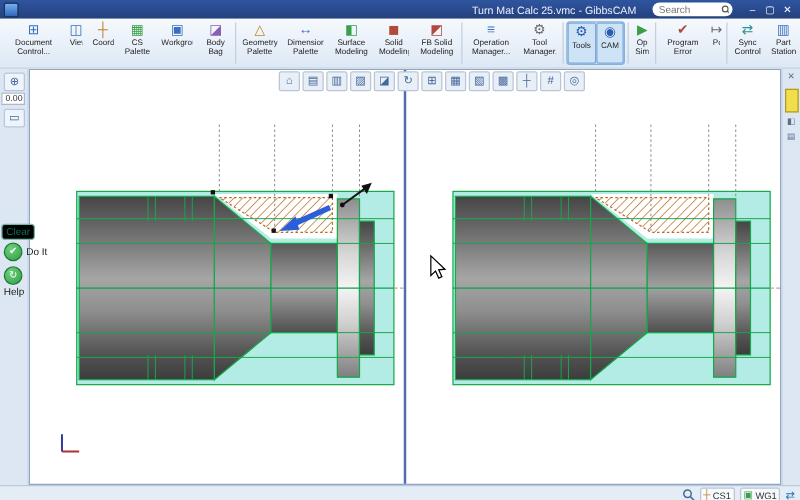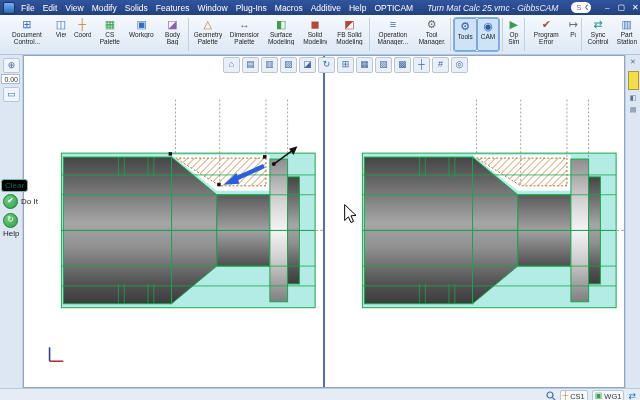--- a/index.html
+++ b/index.html
@@ -6,21 +6,21 @@
   body{width:640px;height:400px;overflow:hidden;position:relative;
        font-family:"Liberation Sans",sans-serif;background:#fff;
        -webkit-font-smoothing:antialiased;}
   
   .titlebar{height:15px;background:linear-gradient(#2f55a0,#24407c);display:flex;
             align-items:center;color:#fff;font-size:8.5px;padding:0 3px;gap:5px;}
   .app-icon{width:10px;height:10px;border-radius:2px;background:linear-gradient(#79b0ef,#2d66b8);
             border:1px solid #16355f;flex:0 0 auto;}
   .menus{display:flex;gap:6px;white-space:nowrap;}
   .menu-item{padding:0 1px;cursor:default;}
-  .tb-title{margin-left:auto;padding:0 8px;white-space:nowrap;color:#eaf1fb;font-style:italic;}
+  .tb-title{margin-left:auto;padding:0 8px;white-space:nowrap;color:#eaf1fb;}
   .search{width:58px;height:11px;background:#fff;border-radius:6px;display:flex;
           align-items:center;padding:0 3px;gap:2px;}
   .search-input{border:0;outline:0;width:100%;font-size:8px;background:transparent;
                 font-family:"Liberation Sans",sans-serif;color:#333;}
   .winbtns{display:flex;margin-left:4px;}
   .wbtn{width:14px;height:12px;text-align:center;font-size:8px;line-height:12px;color:#fff;}
   
   .ribbon{height:37px;background:linear-gradient(#f5f9fd,#dde8f5);
           border-bottom:1px solid #b7c5d8;display:flex;align-items:stretch;
           padding:1px 2px;overflow:hidden;white-space:nowrap;}
@@ -70,34 +70,20 @@
   .chip{display:flex;align-items:center;gap:2px;background:#f6fafd;border:1px solid #b9c6d8;
         border-radius:2px;padding:0 2px;height:11px;font-size:7.5px;color:#333;}
   .chip .ci{font-size:8px;line-height:8px;}
   .sync-glyph{color:#2a6fb8;font-size:9px;line-height:9px;}
 </style>
 </head>
 <body>
 
 <div class="titlebar">
   <div class="app-icon"></div>
-  <div class="menus" id="menus">
-      <span class="menu-item">File</span>
-      <span class="menu-item">Edit</span>
-      <span class="menu-item">View</span>
-      <span class="menu-item">Modify</span>
-      <span class="menu-item">Solids</span>
-      <span class="menu-item">Features</span>
-      <span class="menu-item">Window</span>
-      <span class="menu-item">Plug-Ins</span>
-      <span class="menu-item">Macros</span>
-      <span class="menu-item">Additive</span>
-      <span class="menu-item">Help</span>
-      <span class="menu-item">OPTICAM</span>
-    </div>
   <div class="tb-title">Turn Mat Calc 25.vmc - GibbsCAM</div>
   <div class="search">
     <input class="search-input" placeholder="Search" style="">
     <svg width="8" height="8">
       <circle cx="3.2" cy="3.2" r="2.3" stroke="#555" stroke-width="1" fill="none"></circle>
       <line x1="5" y1="5" x2="7.3" y2="7.3" stroke="#555" stroke-width="1"></line>
     </svg>
   </div>
   <div class="winbtns" id="winbtns">
       <div class="wbtn">–</div>

